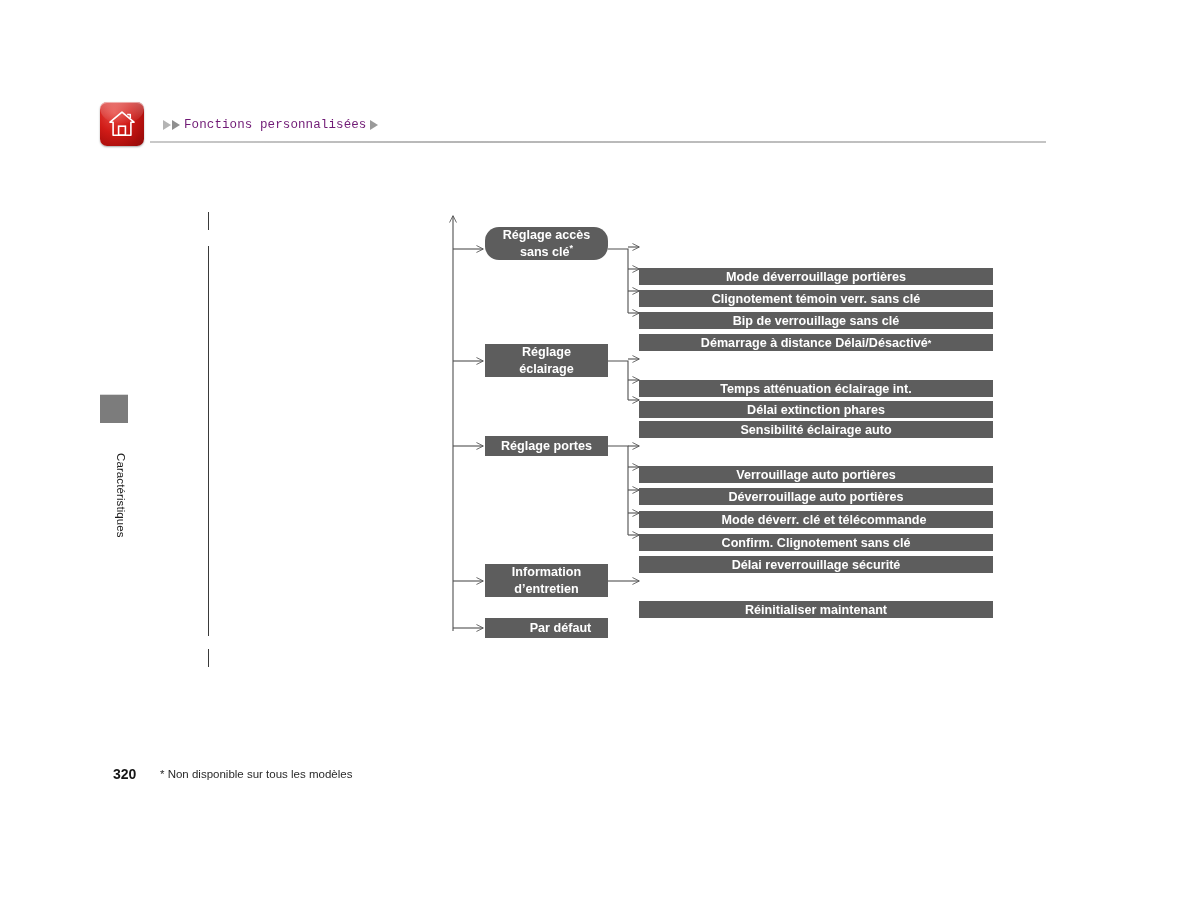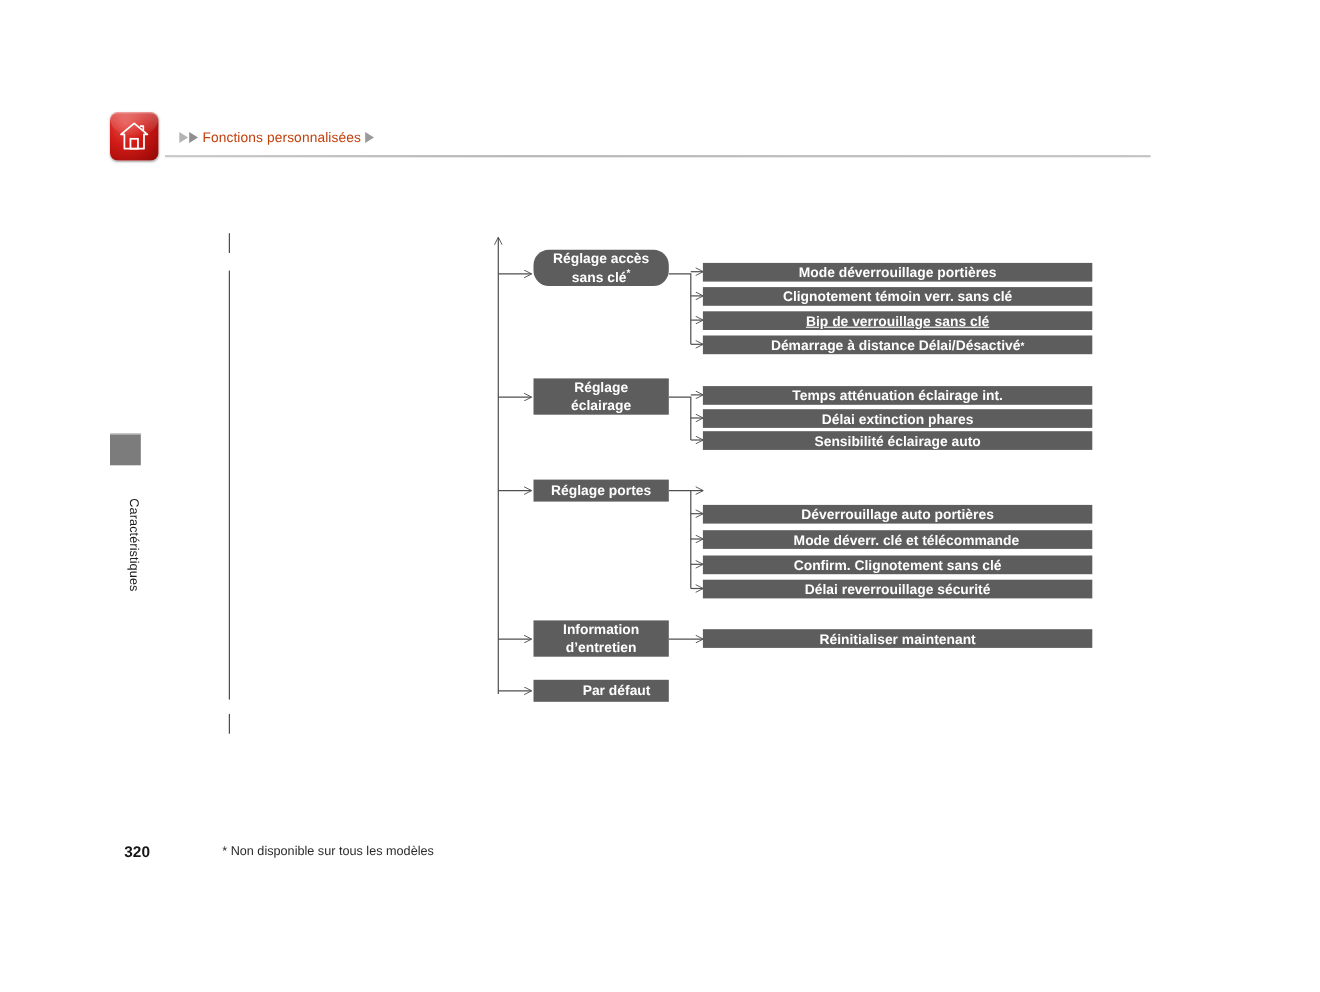--- a/index.html
+++ b/index.html
@@ -35,22 +35,23 @@
     border-radius: 7px 7px 50% 50%/7px 7px 18px 18px;
   }
   #home-button svg { position: absolute; left: 7px; top: 7px; }
 
   #breadcrumb {
     position: absolute;
     left: 163px; top: 115px;
     height: 20px;
     display: flex; align-items: center;
     font-size: 12.5px;
-    color: #c2410c;
+    color: #701a75;
     white-space: nowrap;
+    font-family: Liberation Mono, monospace;
   }
   .tri {
     display: inline-block;
     width: 0; height: 0;
     border-top: 5.5px solid transparent;
     border-bottom: 5.5px solid transparent;
     border-left: 8px solid #9a9a9a;
     margin-right: 1px;
   }
   .tri.t1 { border-left-color: #b4b4b4; }
@@ -119,37 +120,37 @@
     position: absolute;
     background: #5d5d5d;
     color: #ffffff;
     font-size: 12.6px;
     font-weight: bold;
     display: flex;
     align-items: center;
     justify-content: center;
     text-align: center;
     white-space: nowrap;
+    margin-top: 29px;
   }
   .sup { font-size: 9px; vertical-align: super; line-height: 0; }
 
   
   #page-number {
     position: absolute;
     left: 113px; top: 766px;
     font-size: 14px;
     font-weight: bold;
     color: #161616;
   }
   #footnote {
     position: absolute;
     left: 160px; top: 768px;
     font-size: 11.5px;
     color: #2a2a2a;
-    margin-left: 42px;
   }
 </style>
 </head>
 <body>
 
 <div id="page">
 
   <div id="header">
 
     <div id="home-button">
@@ -237,38 +238,41 @@
     <div class="cat-box" style="left:485px; top:618px; width:123px; height:20px;padding-left:32px;">
       <span>Par défaut</span>
     </div>
 
     <div class="item-bar" style="left:639px; top:239px; width:354px; height:17px;">
       <span>Mode déverrouillage portières</span>
     </div>
     <div class="item-bar" style="left:639px; top:261px; width:354px; height:17px;">
       <span>Clignotement témoin verr. sans clé</span>
     </div>
-    <div class="item-bar" style="left:639px; top:283px; width:354px; height:17px;text-decoration:underline;">
+    <div class="item-bar" style="left:639px; top:283px; width:354px; height:17px;">
       <span>Bip de verrouillage sans clé</span>
     </div>
     <div class="item-bar" style="left:639px; top:305px; width:354px; height:17px;">
       <span>Démarrage à distance Délai/Désactivé</span>
         <span class="sup">*</span>
     </div>
 
     <div class="item-bar" style="left:639px; top:351px; width:354px; height:17px;">
       <span>Temps atténuation éclairage int.</span>
     </div>
     <div class="item-bar" style="left:639px; top:372px; width:354px; height:17px;">
       <span>Délai extinction phares</span>
     </div>
     <div class="item-bar" style="left:639px; top:392px; width:354px; height:17px;">
       <span>Sensibilité éclairage auto</span>
     </div>
 
+    <div class="item-bar" style="left:639px; top:437px; width:354px; height:17px;">
+      <span>Verrouillage auto portières</span>
+    </div>
     <div class="item-bar" style="left:639px; top:459px; width:354px; height:17px;align-items:center;">
       <span>Déverrouillage auto portières</span>
     </div>
     <div class="item-bar" style="left:639px; top:482px; width:354px; height:17px;padding-left:16px;">
       <span>Mode déverr. clé et télécommande</span>
     </div>
     <div class="item-bar" style="left:639px; top:505px; width:354px; height:17px;">
       <span>Confirm. Clignotement sans clé</span>
     </div>
     <div class="item-bar" style="left:639px; top:527px; width:354px; height:17px;">

